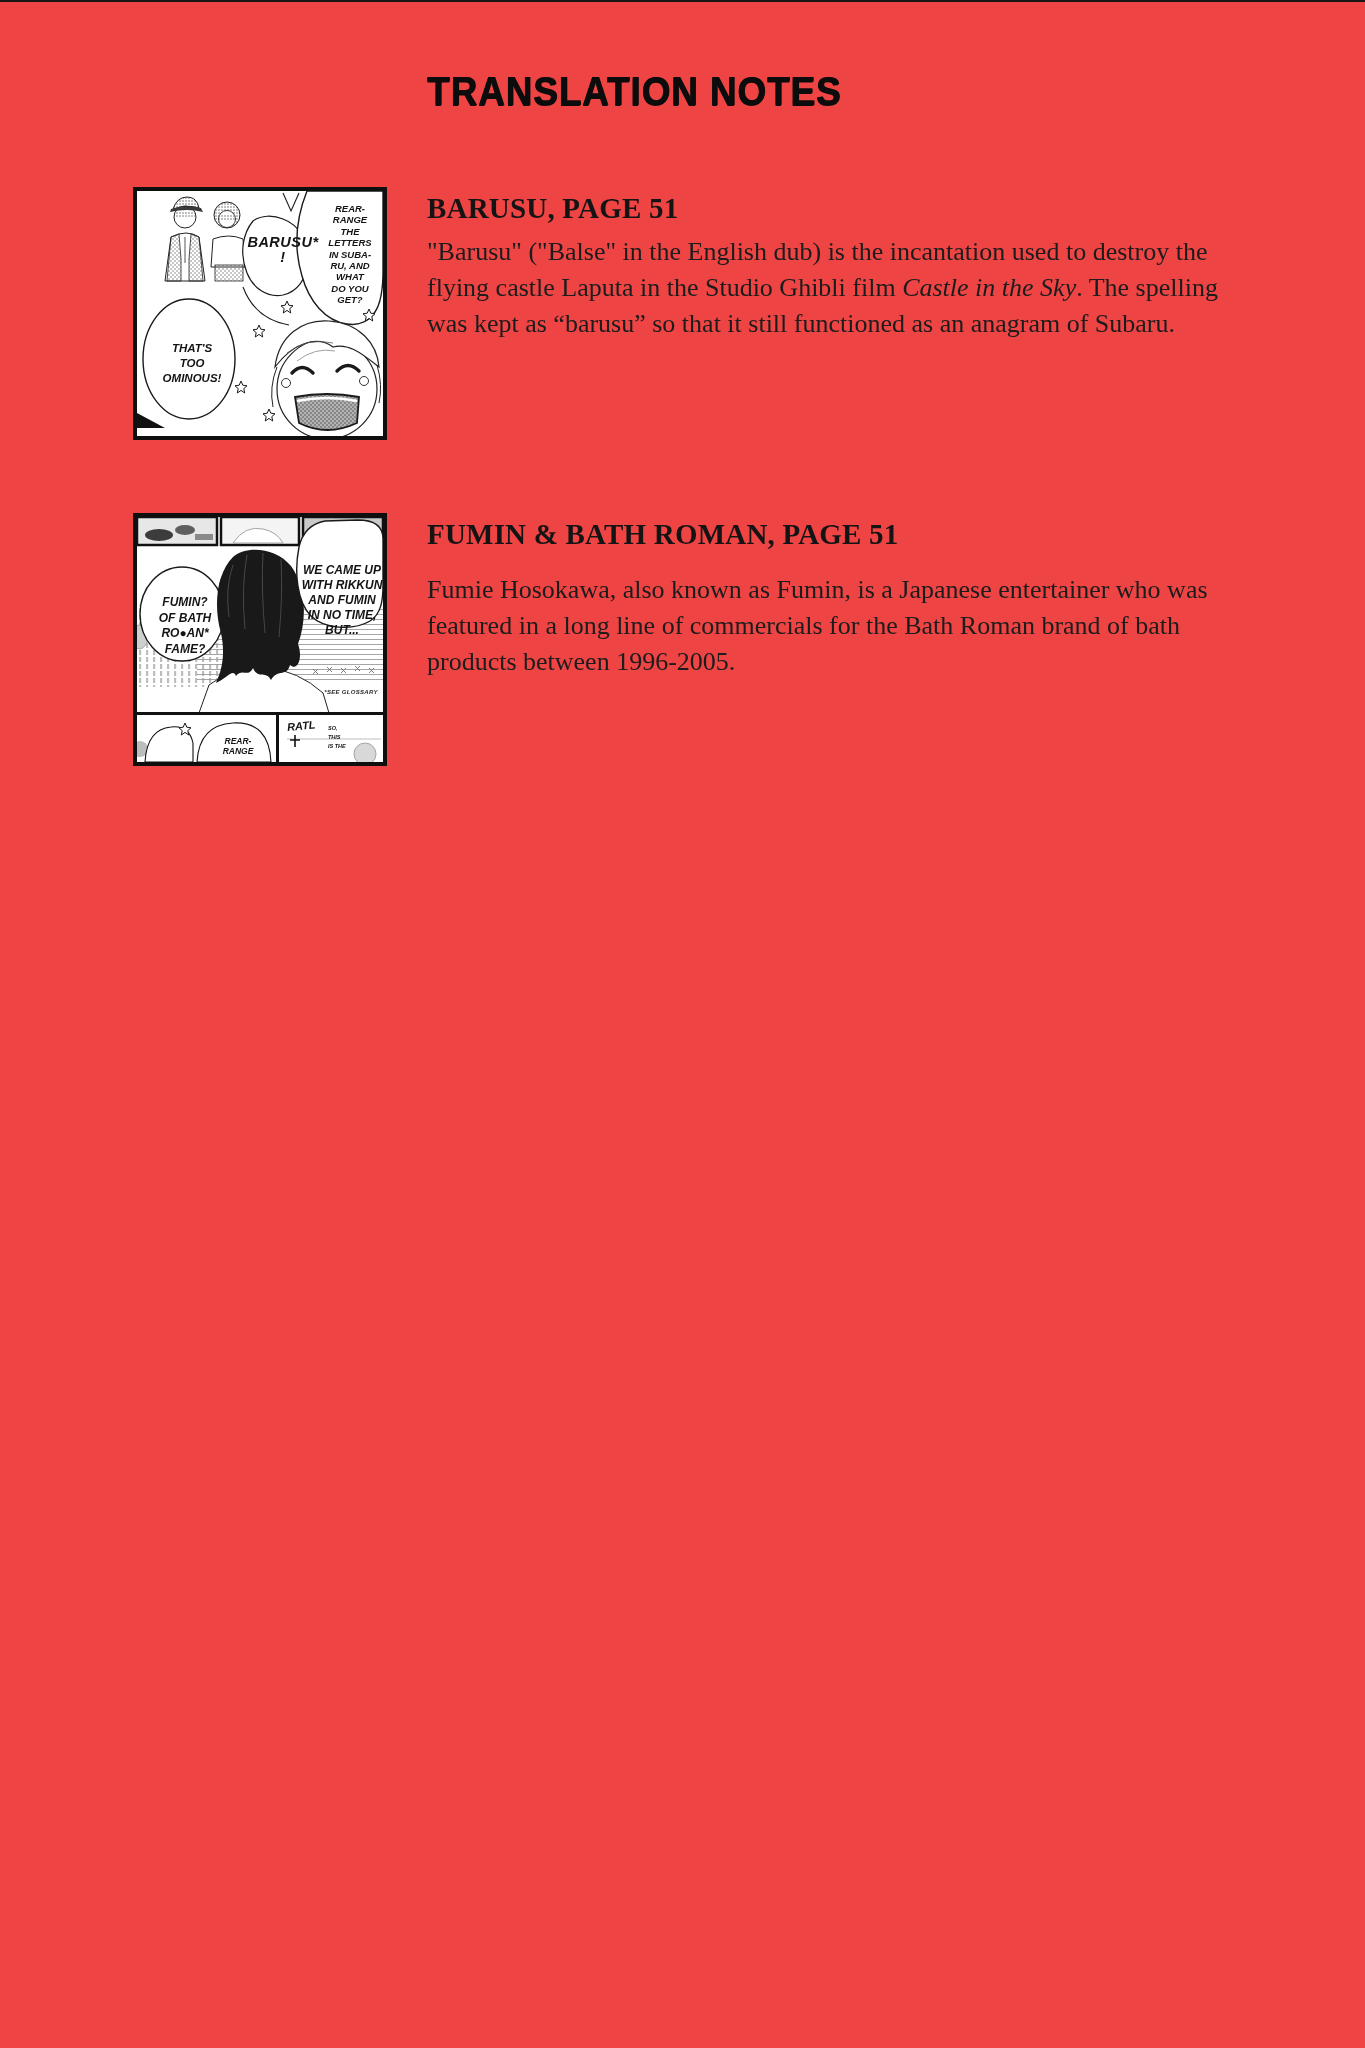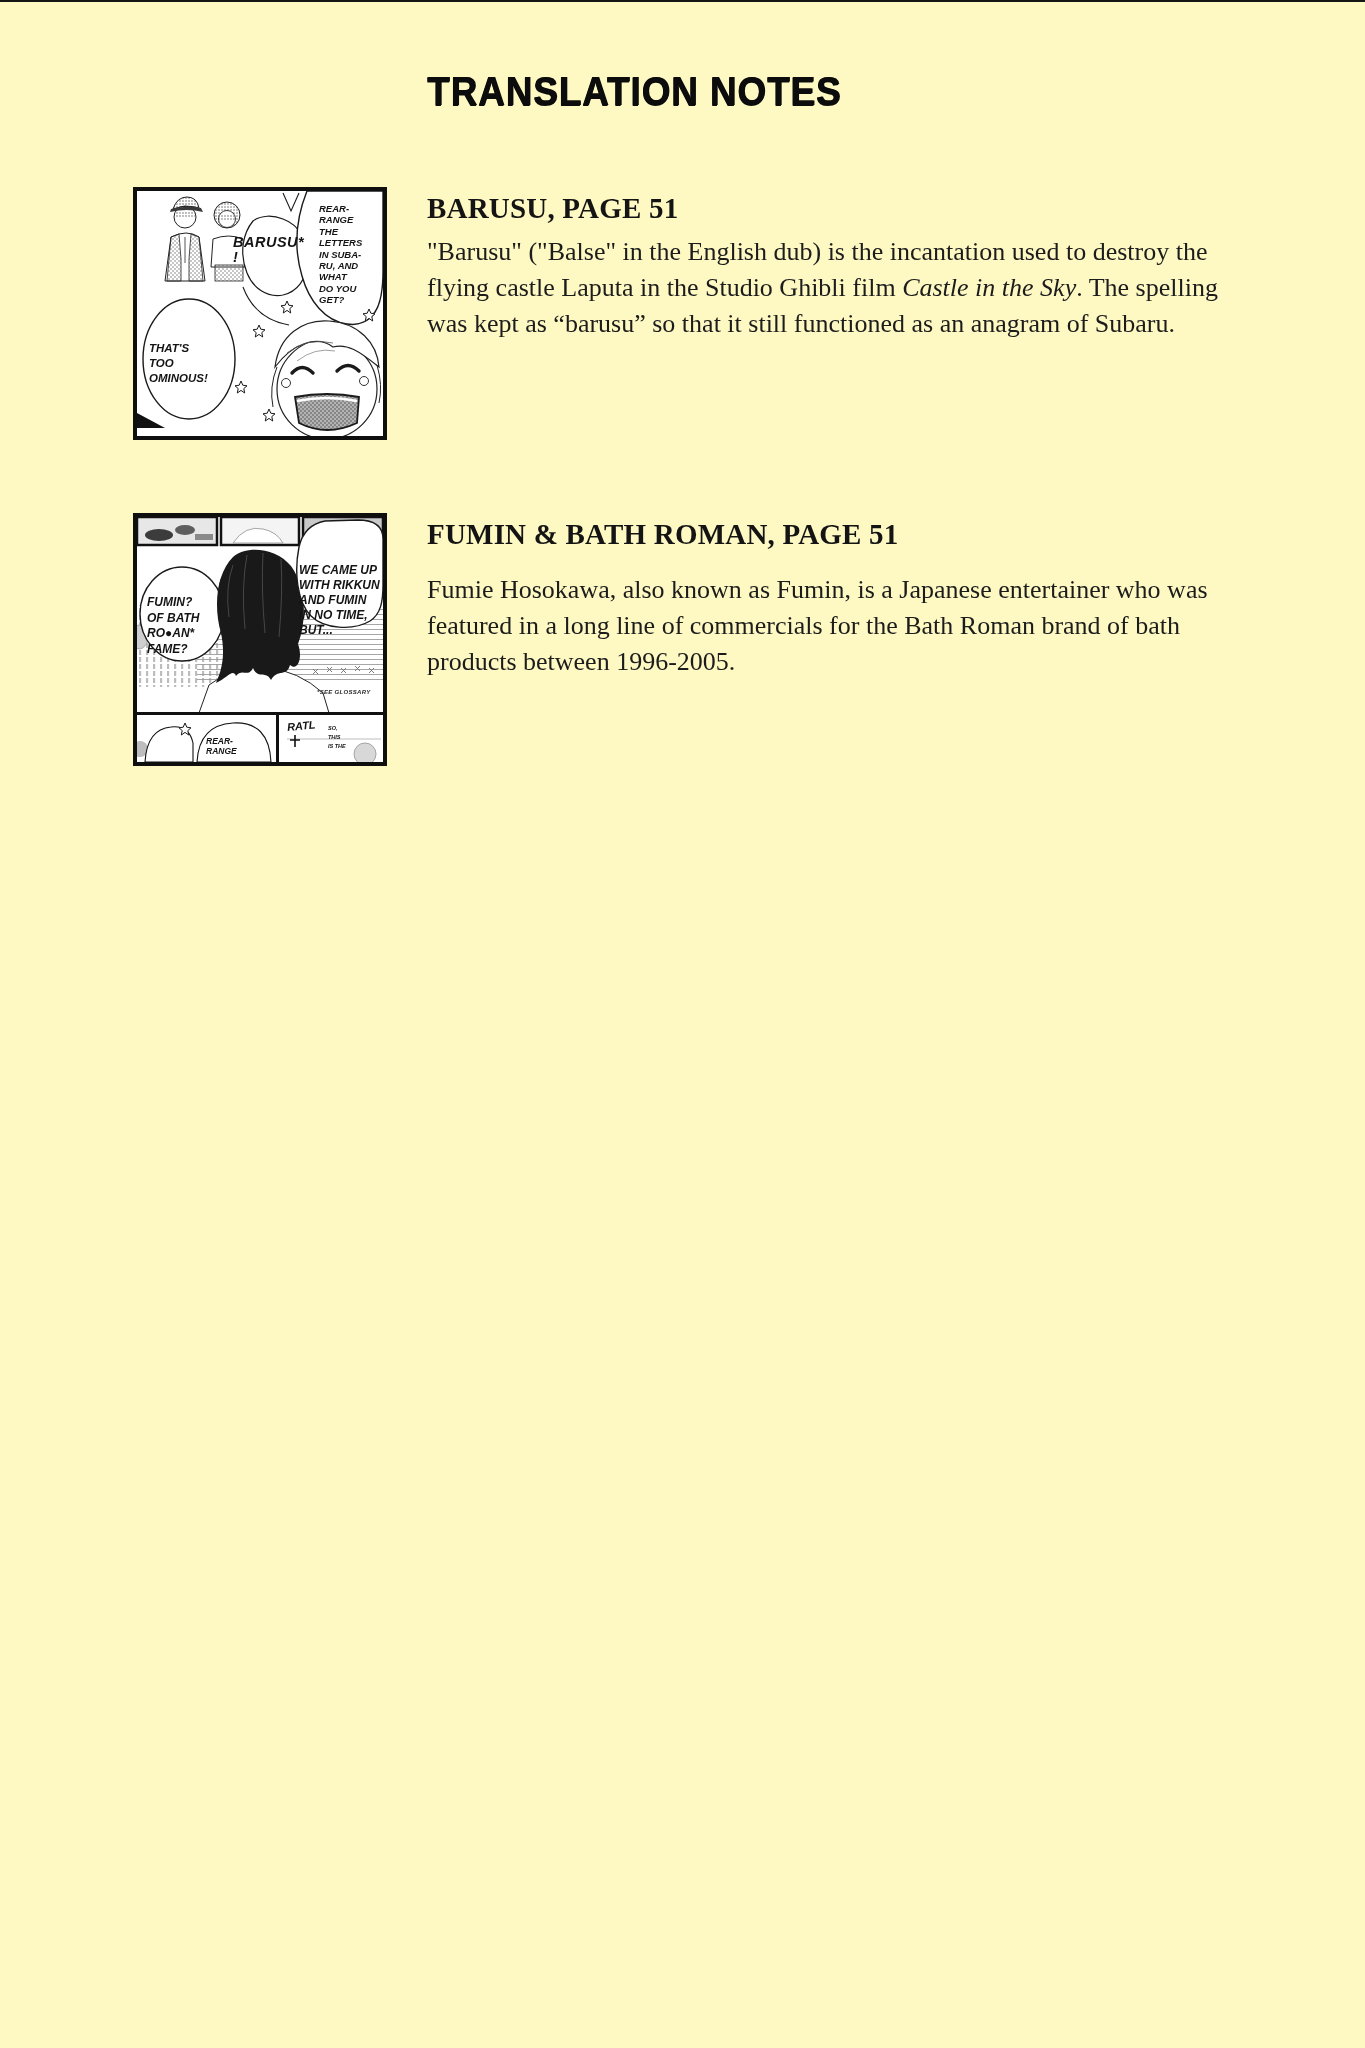--- a/index.html
+++ b/index.html
@@ -1,25 +1,25 @@
 <!DOCTYPE html>
 <html><head>
 <meta charset="utf-8">
 <style>
   html,body{margin:0;padding:0;background:#ffffff;}
-  #page{position:relative;width:1365px;height:2048px;background:#fef9c3;overflow:hidden;font-family:"Liberation Serif",serif;}
+  #page{position:relative;width:1365px;height:2048px;background:#ef4444;overflow:hidden;font-family:"Liberation Serif",serif;}
   #top-edge{position:absolute;left:0;top:0;width:1365px;height:2px;background:#161616;}
   .page-title{position:absolute;left:427px;top:68px;font-family:"Liberation Sans",sans-serif;font-weight:700;font-size:41px;color:#0c0c0c;letter-spacing:1px;transform:scaleX(0.9);transform-origin:left top;text-shadow:0.9px 0 0 #0c0c0c,0 0.5px 0 #0c0c0c;}
   .note-heading{position:absolute;left:427px;font-family:"Liberation Serif",serif;font-weight:700;font-size:29px;color:#141414;letter-spacing:0.2px;white-space:nowrap;}
   .note-body{position:absolute;left:427px;font-family:"Liberation Serif",serif;font-size:26px;color:#1c1c1c;line-height:36px;}
   .bline{white-space:nowrap;}
   .it{font-style:italic;margin-top:12px;}
   .panel{position:absolute;left:133px;width:254px;height:253px;border:4px solid #0f0f0f;background:#ffffff;box-sizing:border-box;}
   .panel svg{position:absolute;left:0;top:0;width:246px;height:245px;display:block;}
-  .mtext{position:absolute;font-family:"Liberation Sans",sans-serif;font-weight:700;font-style:italic;color:#141414;white-space:pre-line;}
+  .mtext{position:absolute;font-family:"Liberation Sans",sans-serif;font-weight:700;font-style:italic;color:#141414;text-align:center;white-space:pre-line;}
   .t-rearrange1{left:182px;top:12px;width:62px;font-size:9.5px;line-height:1.2;}
   .t-barusu{left:96px;top:44px;width:100px;font-size:14.5px;line-height:1.05;letter-spacing:0.5px;}
   .t-ominous{left:12px;top:150px;width:86px;font-size:11.5px;line-height:1.3;}
   .t-fumin{left:10px;top:78px;width:76px;font-size:12px;line-height:1.3;}
   .t-wecameup{left:162px;top:46px;width:86px;font-size:12px;line-height:1.25;}
   .t-glossary{left:180px;top:172px;width:68px;font-size:6px;line-height:1;letter-spacing:0.3px;color:#2a2a2a;}
   .t-rearrange2{left:69px;top:219px;width:64px;font-size:8.5px;line-height:1.2;}
   .t-ratl{left:150px;top:203px;width:44px;font-size:11px;line-height:1;transform:rotate(-5deg);text-align:left;}
   .t-sothis{left:191px;top:207px;width:36px;font-size:5.5px;line-height:1.6;text-align:left;}
 </style>

